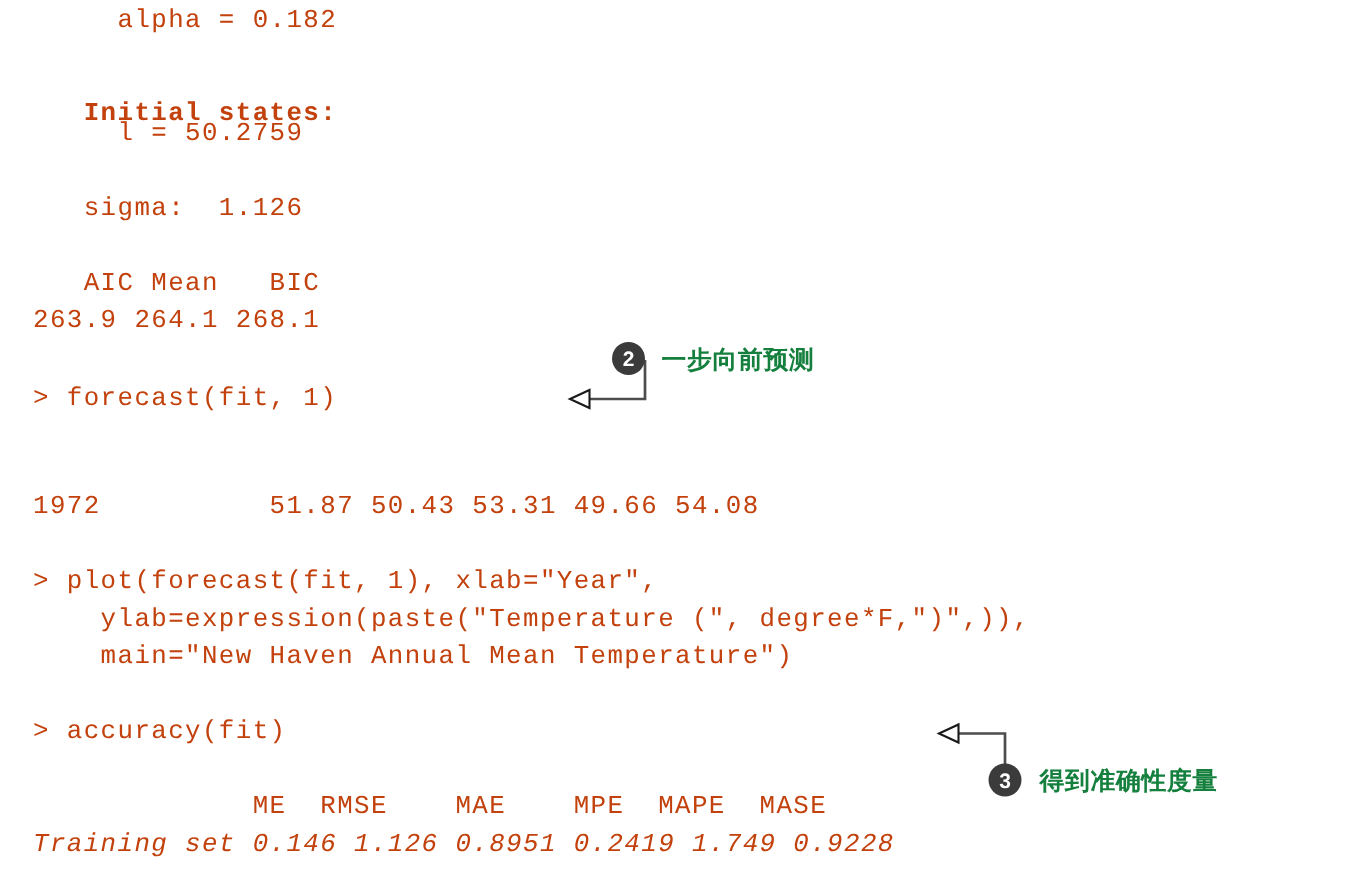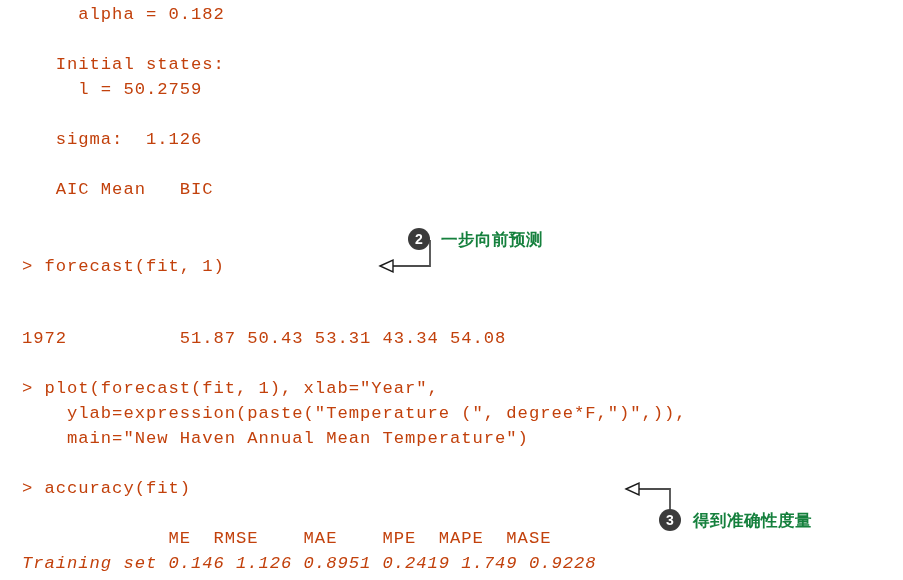--- a/index.html
+++ b/index.html
@@ -71,26 +71,27 @@
     z-index: 2;
     overflow: visible;
   }
 </style>
 </head>
 <body>
 
 <div id="console-surface">
 
   <pre class="code-line" style="top:4px;">     alpha = 0.182</pre>
-  <pre class="code-line" style="top:54px;">   Initial states:</pre>
+  <pre class="code-line" style="top:66px;font-weight:bold;">   Initial states:</pre>
   <pre class="code-line" style="top:79px;">     l = 50.2759</pre>
   <pre class="code-line" style="top:129px;">   sigma:  1.126</pre>
   <pre class="code-line" style="top:179px;">   AIC Mean   BIC</pre>
+  <pre class="code-line" style="top:204px;">263.9 264.1 268.1</pre>
   <pre class="code-line" style="top:256px;text-align:right;">&gt; forecast(fit, 1)</pre>
-  <pre class="code-line" style="top:328px;">1972          51.87 50.43 53.31 43.34 54.08</pre>
+  <pre class="code-line" style="top:328px;">1972          51.87 50.43 53.31 49.66 54.08</pre>
   <pre class="code-line" style="top:378px;">&gt; plot(forecast(fit, 1), xlab="Year",</pre>
   <pre class="code-line" style="top:403px;">    ylab=expression(paste("Temperature (", degree*F,")",)),</pre>
   <pre class="code-line" style="top:428px;">    main="New Haven Annual Mean Temperature")</pre>
   <pre class="code-line" style="top:478px;">&gt; accuracy(fit)</pre>
   <pre class="code-line" style="top:528px;">             ME  RMSE    MAE    MPE  MAPE  MASE</pre>
   <pre class="code-line" style="top:553px;font-style:italic;">Training set 0.146 1.126 0.8951 0.2419 1.749 0.9228</pre>
 
   <div class="callout">
 
     <svg class="leader" style="left:378px; top:238px; width:60px; height:38px;" viewBox="0 0 60 38">

